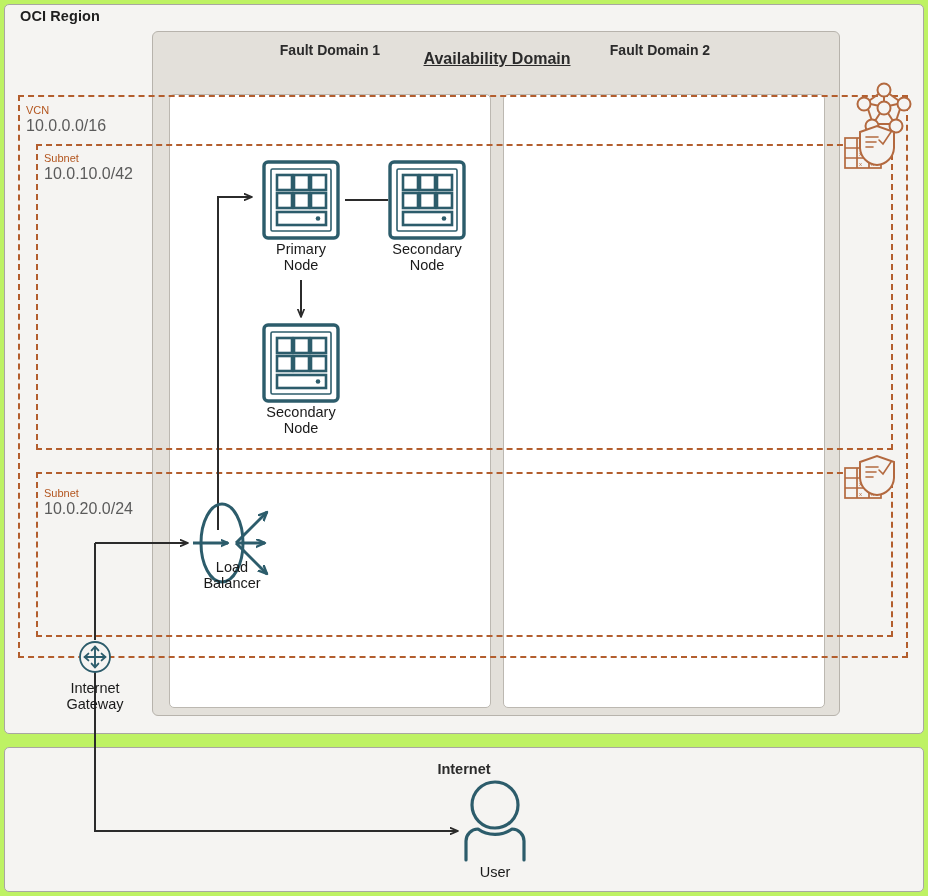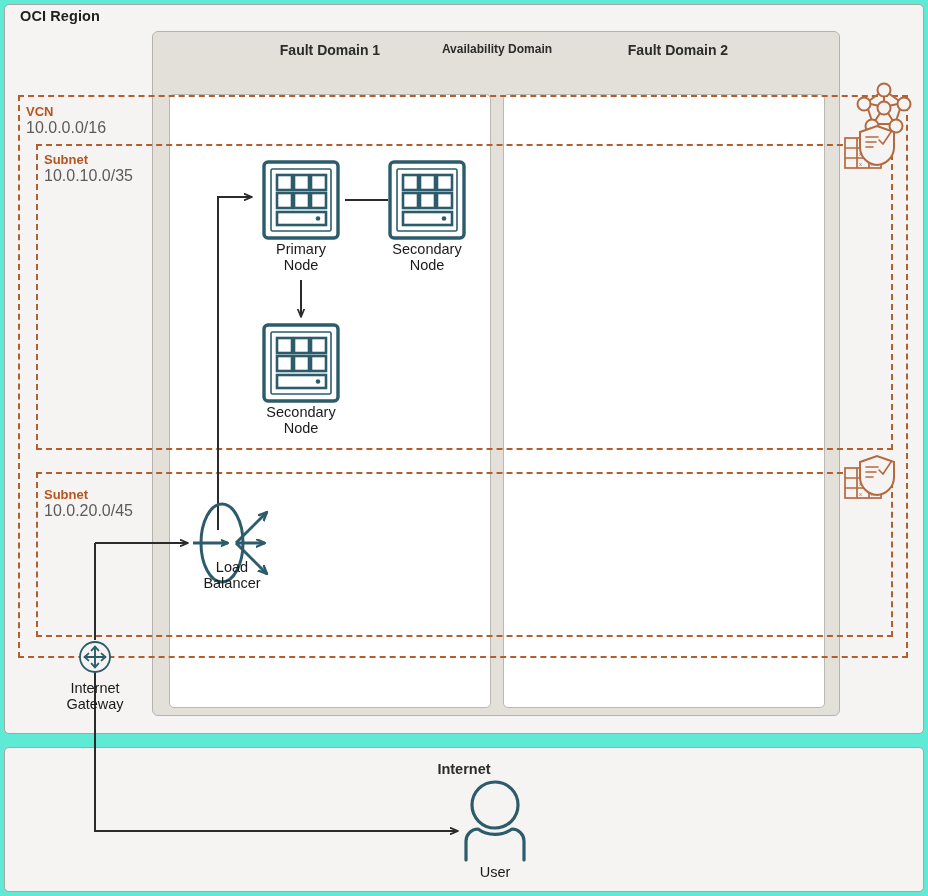--- a/index.html
+++ b/index.html
@@ -4,21 +4,21 @@
 <style>
   * { box-sizing: border-box; }
   html, body {
     margin: 0; padding: 0;
     background: #ffffff;
     font-family: "Liberation Sans", sans-serif;
   }
   #stage {
     position: relative;
     width: 928px; height: 896px;
-    background: #5eead4;
+    background: #bef264;
     overflow: hidden;
   }
 
   
   .abs { position: absolute; }
 
   
   .region-box {
     left: 4px; top: 4px; width: 920px; height: 730px;
     background: #f5f4f2;
@@ -32,22 +32,22 @@
   }
 
   
   .ad-box {
     left: 152px; top: 31px; width: 688px; height: 685px;
     background: #e3e0da;
     border: 1px solid #b7b3ac;
     border-radius: 6px;
   }
   .ad-title {
-    left: 0; top: 10px; width: 688px; text-align: center;
-    font-size: 12px; font-weight: bold; color: #2b2b2b;
+    left: 0; top: 18px; width: 688px; text-align: center;
+    font-size: 16px; font-weight: bold; color: #2b2b2b; text-decoration: underline;
   }
 
   
   .fd-box {
     top: 62px; width: 322px; height: 614px;
     background: #ffffff;
     border: 1px solid #bcb8b1;
     border-radius: 5px;
   }
   .fd1 { left: 16px; }
@@ -63,21 +63,21 @@
     border-width: 2px;
     border-color: #b35e2e;
     background: transparent;
   }
   .vcn-box  { left: 18px;  top: 95px;  width: 890px; height: 563px; }
   .sub1-box { left: 36px;  top: 144px; width: 857px; height: 306px; }
   .sub2-box { left: 36px;  top: 472px; width: 857px; height: 165px; }
 
   .net-label { line-height: 1.18; }
   .net-label .nm {
-    font-size: 13px; font-weight: bold; color: #b3561f;
+    font-size: 11px; font-weight: normal; color: #b3561f;
     display: block;
   }
   .net-label .cidr {
     font-size: 16px; color: #5b5b5b; display: block;
   }
   .vcn-label  { left: 26px; top: 104px; }
   .sub1-label { left: 44px; top: 152px; }
   .sub2-label { left: 44px; top: 487px; }
 
   
@@ -113,38 +113,38 @@
 <div id="stage">
 
   <div class="abs region-box"></div>
   <div class="abs region-title">OCI Region</div>
 
   <div class="abs ad-box">
     <div class="abs ad-title">Availability Domain</div>
     <div class="abs fd-box fd1"></div>
     <div class="abs fd-box fd2"></div>
     <div class="abs fd-title" style="left:16px;">Fault Domain 1</div>
-    <div class="abs fd-title" style="left:364px;">Fault Domain 2</div>
+    <div class="abs fd-title" style="left:346px;">Fault Domain 2</div>
   </div>
 
   <div class="abs dashed vcn-box"></div>
   <div class="abs dashed sub1-box"></div>
   <div class="abs dashed sub2-box"></div>
 
   <div class="abs net-label vcn-label">
     <span class="nm">VCN</span>
     <span class="cidr">10.0.0.0/16</span>
   </div>
   <div class="abs net-label sub1-label">
     <span class="nm">Subnet</span>
-    <span class="cidr">10.0.10.0/35</span>
+    <span class="cidr">10.0.10.0/42</span>
   </div>
   <div class="abs net-label sub2-label">
     <span class="nm">Subnet</span>
-    <span class="cidr">10.0.20.0/45</span>
+    <span class="cidr">10.0.20.0/24</span>
   </div>
 
   <div class="abs internet-box"></div>
   <div class="abs internet-title">Internet</div>
 
   <svg class="abs layer" viewBox="0 0 928 896" xmlns="http://www.w3.org/2000/svg">
 
     <defs>
       <marker id="arrowBlack" markerWidth="9" markerHeight="9" refX="7.6" refY="3.6" orient="auto" markerUnits="userSpaceOnUse">
         <path d="M0,0.5 L7.6,3.6 L0,6.7" fill="none" stroke="#2b2b2b" stroke-width="1.7" stroke-linecap="round" stroke-linejoin="round"></path>

